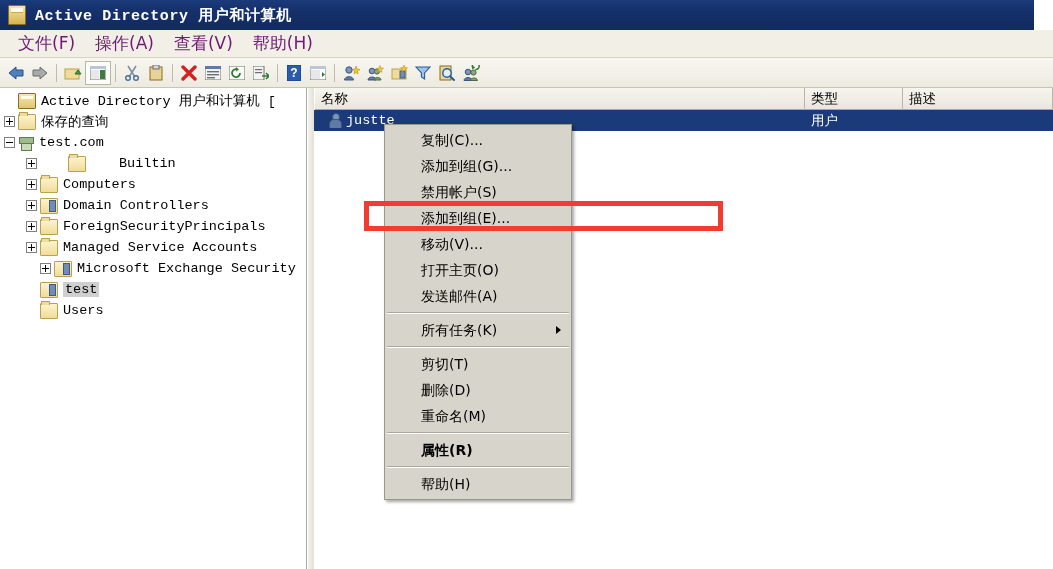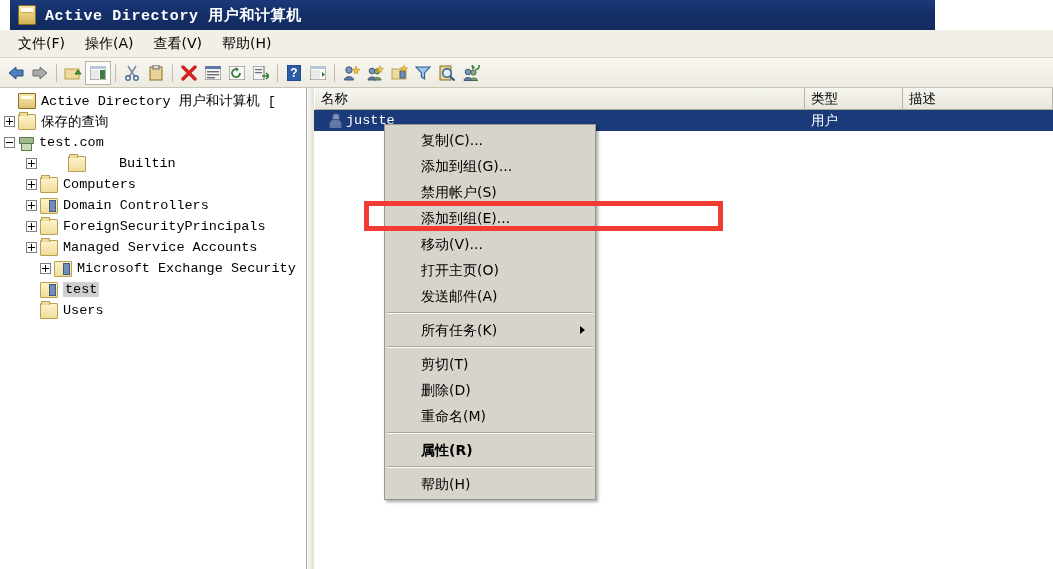--- a/index.html
+++ b/index.html
@@ -7,21 +7,21 @@
     width:1053px;height:569px;overflow:hidden;
     background:#ffffff;
     font-family:"Liberation Sans","DejaVu Sans",sans-serif;
     font-size:13px;color:#000;
     -webkit-font-smoothing:none;
   }
   #app{position:relative;width:1053px;height:569px;}
 
   
   .titlebar{
-    position:absolute;left:10px;top:0;width:925px;height:30px;
+    position:absolute;left:0;top:0;width:1034px;height:30px;
     background:linear-gradient(to bottom,#1b3a7a 0%,#15306a 40%,#122a5e 100%);
     display:flex;align-items:center;
   }
   .title-icon{
     width:16px;height:18px;margin-left:8px;margin-right:9px;
     background:linear-gradient(to bottom,#f5e6b0 0%,#e8cf7d 45%,#d4b254 100%);
     border:1px solid #8a6d22;border-radius:1px;position:relative;flex:none;
   }
   .title-icon:before{
     content:"";position:absolute;left:2px;top:2px;right:2px;height:4px;
@@ -32,21 +32,21 @@
     font-size:15px;font-weight:bold;letter-spacing:.6px;white-space:nowrap;
   }
 
   
   .menubar{
     position:absolute;left:0;top:30px;width:1053px;height:28px;
     background:#f2f0e6;border-bottom:1px solid #d8d5c5;
     display:flex;align-items:center;padding-left:8px;box-sizing:border-box;
   }
   .menubar-item{
-    padding:3px 10px;font-size:14px;color:#000000;white-space:nowrap;cursor:default;
+    padding:3px 10px;font-size:17px;color:#701a75;white-space:nowrap;cursor:default;
     font-family:"DejaVu Sans","Liberation Sans",sans-serif;
   }
 
   
   .toolbar{
     position:absolute;left:0;top:58px;width:1053px;height:30px;
     background:linear-gradient(to bottom,#f7f6f0 0%,#edebe0 100%);
     border-bottom:1px solid #c8c5b6;
     display:flex;align-items:center;padding-left:4px;box-sizing:border-box;
   }
@@ -153,21 +153,21 @@
     content:"";position:absolute;left:3.5px;top:0;width:6px;height:6px;border-radius:50%;
     background:#7e95b8;border:1px solid #3c567f;
   }
   .user-ico:after{
     content:"";position:absolute;left:1px;top:6px;width:11px;height:8px;border-radius:5px 5px 2px 2px;
     background:#5f7ba5;border:1px solid #3c567f;
   }
 
   
   .ctxmenu{
-    position:absolute;left:384px;top:124px;width:212px;
+    position:absolute;left:384px;top:124px;width:188px;
     background:#d7d4cb;
     border:1px solid #9a978c;
     box-shadow:2px 2px 3px rgba(0,0,0,.35);
     box-sizing:border-box;z-index:40;padding:2px 0;
   }
   .ctx-item{
     height:26px;line-height:26px;padding-left:36px;padding-right:14px;
     font-size:14px;color:#000;white-space:nowrap;cursor:default;position:relative;
     font-family:"DejaVu Sans","Liberation Sans",sans-serif;
   }

